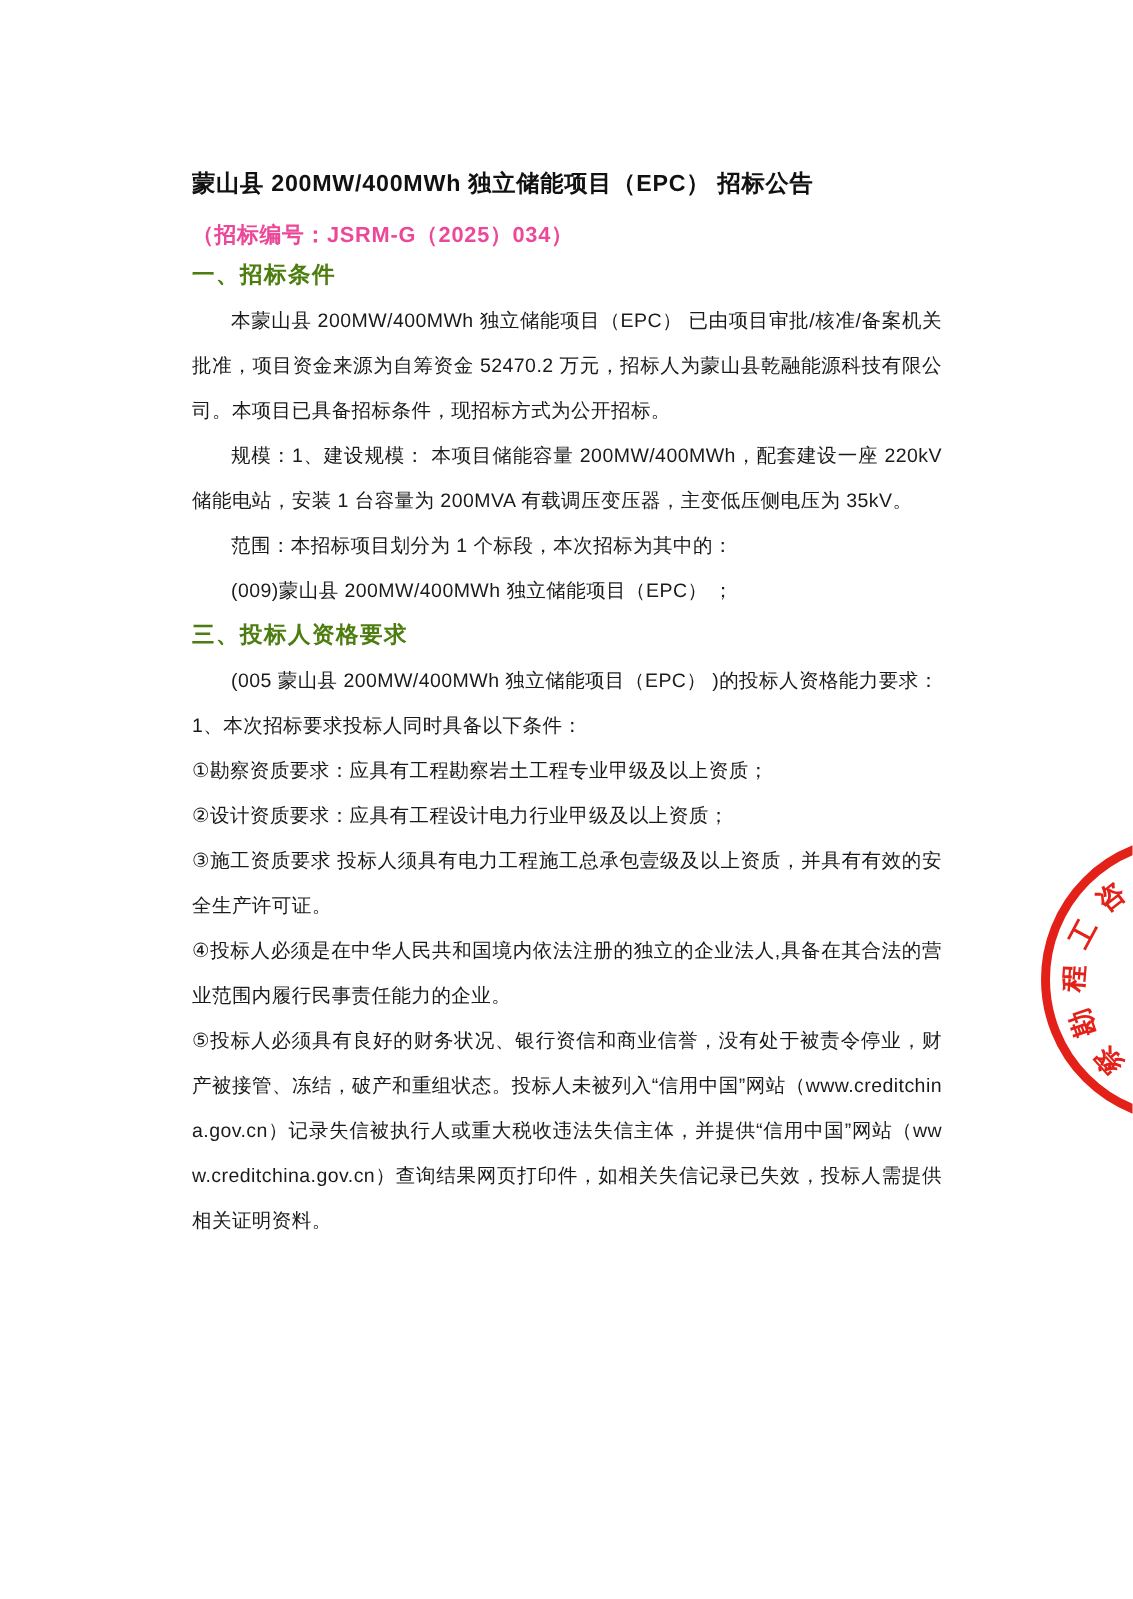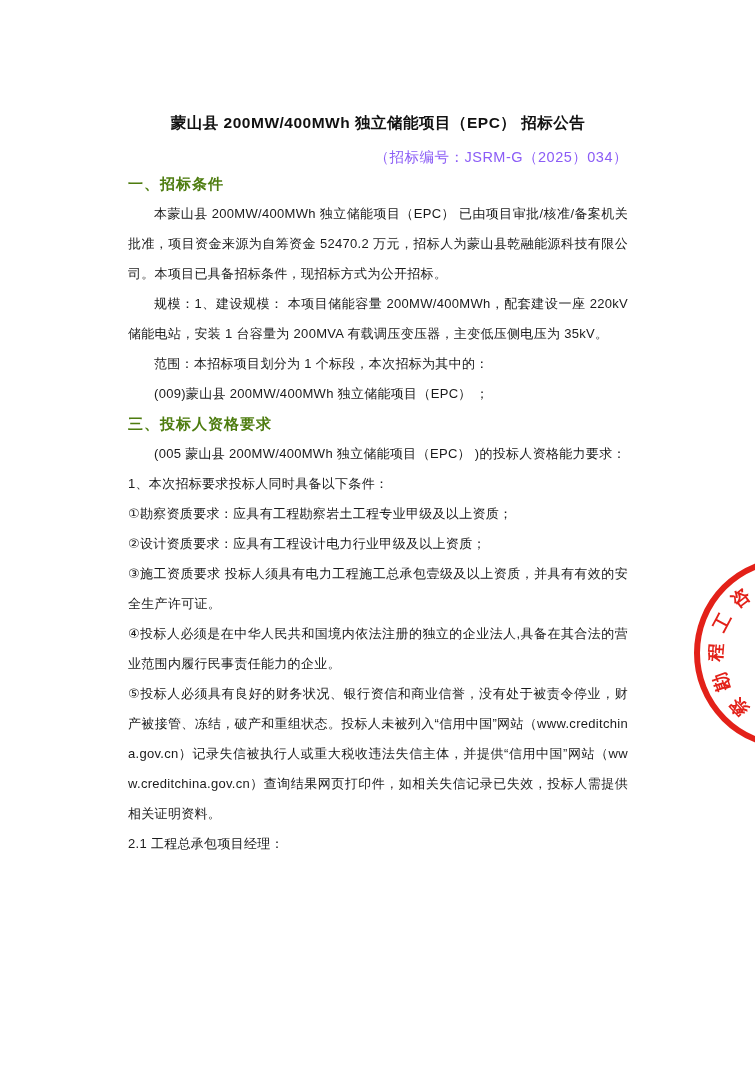--- a/index.html
+++ b/index.html
@@ -19,34 +19,33 @@
     position: relative;
     width: 755px;
     height: 1066px;
     background: #ffffff;
     box-sizing: border-box;
     padding: 111px 127px 0 128px;
   }
   .doc-title {
     font-size: 15.5px;
     font-weight: bold;
-    text-align: center;
     line-height: 24px;
     margin: 0;
     letter-spacing: 0.5px;
     color: #111111;
   }
   .doc-subtitle {
     font-size: 14.5px;
-    font-weight: normal;
-    text-align: right;
+    font-weight: bold;
+    text-align: left;
     line-height: 24px;
     margin: 10px 0 0 0;
     letter-spacing: 0.5px;
-    color: #8b5cf6;
+    color: #ec4899;
   }
   .meta-line {
     margin: 46px 0 0 0;
     font-size: 13px;
     line-height: 30px;
   }
   .sec-heading {
     font-size: 15px;
     font-weight: bold;
     line-height: 30px;
@@ -91,21 +90,20 @@
   <p class="body-par indent">(009)蒙山县 200MW/400MWh 独立储能项目（EPC） ；</p>
 
   <h2 class="sec-heading">三、投标人资格要求</h2>
   <p class="body-par indent">(005 蒙山县 200MW/400MWh 独立储能项目（EPC） )的投标人资格能力要求：</p>
   <p class="body-par">1、本次招标要求投标人同时具备以下条件：</p>
   <p class="body-par">①勘察资质要求：应具有工程勘察岩土工程专业甲级及以上资质；</p>
   <p class="body-par">②设计资质要求：应具有工程设计电力行业甲级及以上资质；</p>
   <p class="body-par">③施工资质要求 投标人须具有电力工程施工总承包壹级及以上资质，并具有有效的安全生产许可证。</p>
   <p class="body-par">④投标人必须是在中华人民共和国境内依法注册的独立的企业法人,具备在其合法的营业范围内履行民事责任能力的企业。</p>
   <p class="body-par">⑤投标人必须具有良好的财务状况、银行资信和商业信誉，没有处于被责令停业，财产被接管、冻结，破产和重组状态。投标人未被列入“信用中国”网站（www.creditchina.gov.cn）记录失信被执行人或重大税收违法失信主体，并提供“信用中国”网站（www.creditchina.gov.cn）查询结果网页打印件，如相关失信记录已失效，投标人需提供相关证明资料。</p>
-  <p class="body-par">2.1 工程总承包项目经理：</p>
 
   <svg class="seal" viewBox="0 0 72 205" width="72" height="205" aria-hidden="true">
     <defs>
       <path id="sealTextPath" d="M 107,168 A 68 68 0 1 1 107,32" fill="none"></path>
     </defs>
     <circle cx="107" cy="100" r="93" fill="none" stroke="#e32119" stroke-width="6"></circle>
     <text font-size="18" font-weight="bold" fill="#e32119" style="letter-spacing:10px; font-family:'Liberation Sans','DejaVu Sans',sans-serif;">
       <textPath href="#sealTextPath" startOffset="42">察勘程工咨</textPath>
     </text>
   </svg>

